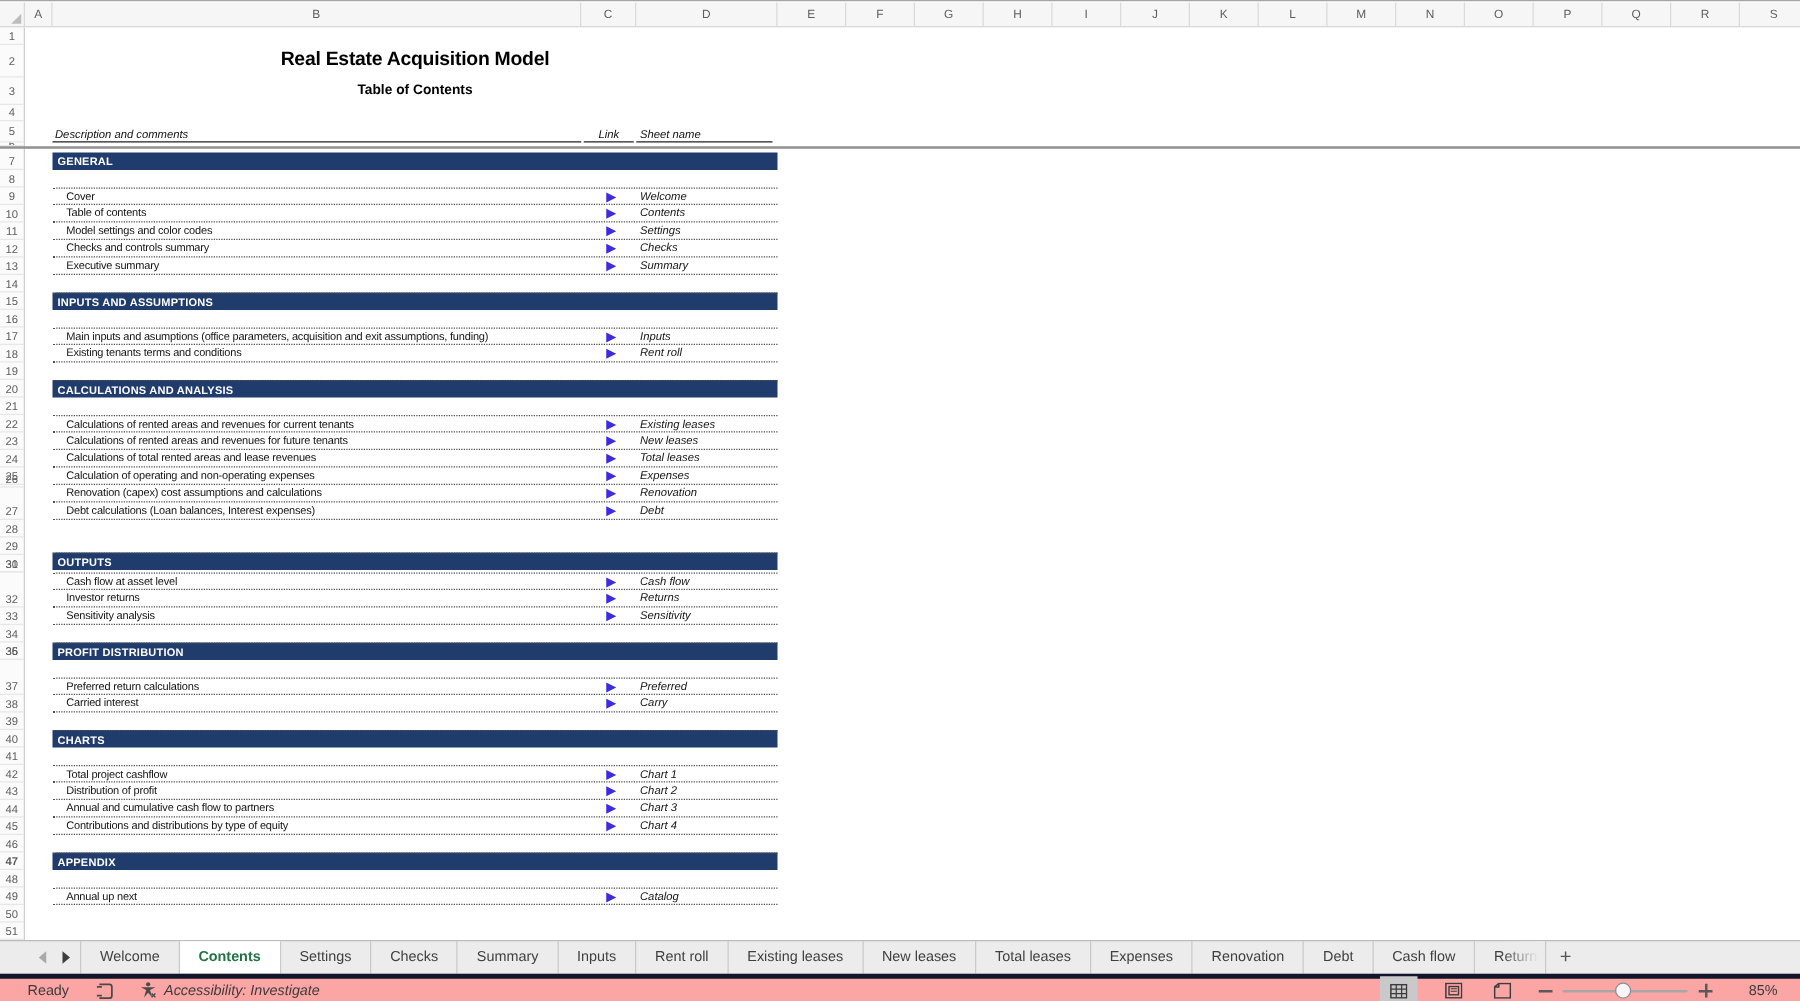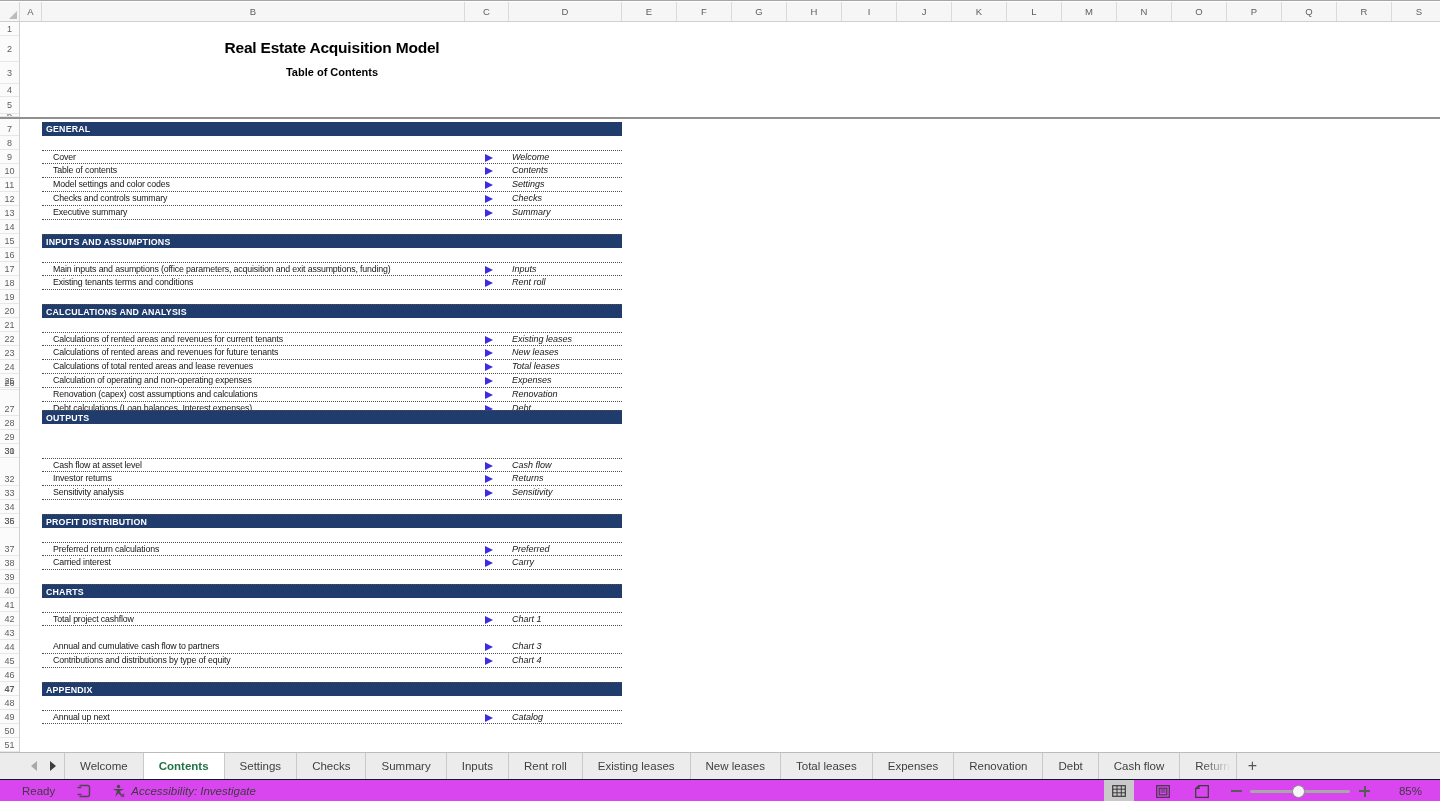--- a/index.html
+++ b/index.html
@@ -100,21 +100,21 @@
     position:absolute; right:0; top:0; bottom:0; width:34px;
     background:linear-gradient(to right, rgba(236,236,236,0), #ececec 85%);
   }
   .add-tab {
     flex:0 0 32px; display:flex; align-items:center; justify-content:center;
     font-size:16px; color:#555; cursor:pointer;
   }
   
   .status-bar {
     position:absolute; left:0; top:778px; width:1440px; height:23px;
-    background:#d946ef; border-top:1px solid #0f172a;
+    background:#fca5a5; border-top:4px solid #0f172a;
     display:flex; align-items:center; font-size:11.5px; color:#3c3c3c;
   }
   .st-ready { margin-left:22px; }
   .st-icon { margin-left:21px; display:flex; align-items:center; cursor:pointer; }
   .st-acc { margin-left:20px; display:flex; align-items:center; gap:5px; cursor:pointer;font-style:italic; }
   .st-spacer { flex:1; }
   .view-btn { width:30px; height:23px; display:flex; align-items:center; justify-content:center; cursor:pointer; }
   .view-btn.selected { background:#c9c9c9; }
   .zoom-minus { margin:0 8px 0 14px; width:11px; height:2px; background:#5a5a5a; cursor:pointer; }
   .zoom-plus  { margin:0 0 0 9px; position:relative; width:11px; height:11px; cursor:pointer; }
@@ -210,20 +210,28 @@
       <div class="row-cell" style="top: 674px; height: 14px;">48</div>
       <div class="row-cell" style="top: 688px; height: 14px;">49</div>
       <div class="row-cell" style="top: 702px; height: 14px;">50</div>
       <div class="row-cell" style="top: 716px; height: 14px;">51</div>
     </div>
 
   <div class="sheet">
     <div class="sheet-title">Real Estate Acquisition Model</div>
     <div class="sheet-subtitle">Table of Contents</div>
 
+    <div class="toc-header-row">
+      <span class="hdr-desc">Description and comments</span>
+      <span class="hdr-link">Link</span>
+      <span class="hdr-sheet">Sheet name</span>
+      <div class="hdr-underline" style="left:22px;  width:423px;"></div>
+      <div class="hdr-underline" style="left:447px; width:40px;"></div>
+      <div class="hdr-underline" style="left:489px; width:109px;"></div>
+    </div>
 
   <div class="section-bar" style="top: 100px; background: rgb(31, 60, 109);">GENERAL</div>
       <div class="toc-row first" style="top: 128px;">
         <span class="toc-desc">Cover</span>
         <span class="toc-arrow" style="border-left-color: rgb(61, 43, 224);"></span>
         <span class="toc-sheet">Welcome</span>
       </div>
       <div class="toc-row" style="top: 142px;">
         <span class="toc-desc">Table of contents</span>
         <span class="toc-arrow" style="border-left-color: rgb(61, 43, 224);"></span>
@@ -279,21 +287,21 @@
       <div class="toc-row" style="top: 366px;">
         <span class="toc-desc">Renovation (capex) cost assumptions and calculations</span>
         <span class="toc-arrow" style="border-left-color: rgb(61, 43, 224);"></span>
         <span class="toc-sheet">Renovation</span>
       </div>
       <div class="toc-row" style="top: 380px;">
         <span class="toc-desc">Debt calculations (Loan balances, Interest expenses)</span>
         <span class="toc-arrow" style="border-left-color: rgb(61, 43, 224);"></span>
         <span class="toc-sheet">Debt</span>
       </div>
-      <div class="section-bar dotted-top" style="top: 388px; background: rgb(31, 60, 109);">OUTPUTS</div>
+      <div class="section-bar dotted-top" style="top: 420px; background: rgb(31, 60, 109);">OUTPUTS</div>
       <div class="toc-row first" style="top: 436px;">
         <span class="toc-desc">Cash flow at asset level</span>
         <span class="toc-arrow" style="border-left-color: rgb(61, 43, 224);"></span>
         <span class="toc-sheet">Cash flow</span>
       </div>
       <div class="toc-row" style="top: 450px;">
         <span class="toc-desc">Investor returns</span>
         <span class="toc-arrow" style="border-left-color: rgb(61, 43, 224);"></span>
         <span class="toc-sheet">Returns</span>
       </div>
@@ -311,20 +319,25 @@
       <div class="toc-row" style="top: 534px;">
         <span class="toc-desc">Carried interest</span>
         <span class="toc-arrow" style="border-left-color: rgb(61, 43, 224);"></span>
         <span class="toc-sheet">Carry</span>
       </div>
       <div class="section-bar dotted-top" style="top: 562px; background: rgb(31, 60, 109);">CHARTS</div>
       <div class="toc-row first" style="top: 590px;">
         <span class="toc-desc">Total project cashflow</span>
         <span class="toc-arrow" style="border-left-color: rgb(61, 43, 224);"></span>
         <span class="toc-sheet">Chart 1</span>
+      </div>
+      <div class="toc-row" style="top: 604px;">
+        <span class="toc-desc">Distribution of profit</span>
+        <span class="toc-arrow" style="border-left-color: rgb(61, 43, 224);"></span>
+        <span class="toc-sheet">Chart 2</span>
       </div>
       <div class="toc-row" style="top: 618px;">
         <span class="toc-desc">Annual and cumulative cash flow to partners</span>
         <span class="toc-arrow" style="border-left-color: rgb(61, 43, 224);"></span>
         <span class="toc-sheet">Chart 3</span>
       </div>
       <div class="toc-row" style="top: 632px;">
         <span class="toc-desc">Contributions and distributions by type of equity</span>
         <span class="toc-arrow" style="border-left-color: rgb(61, 43, 224);"></span>
         <span class="toc-sheet">Chart 4</span>

